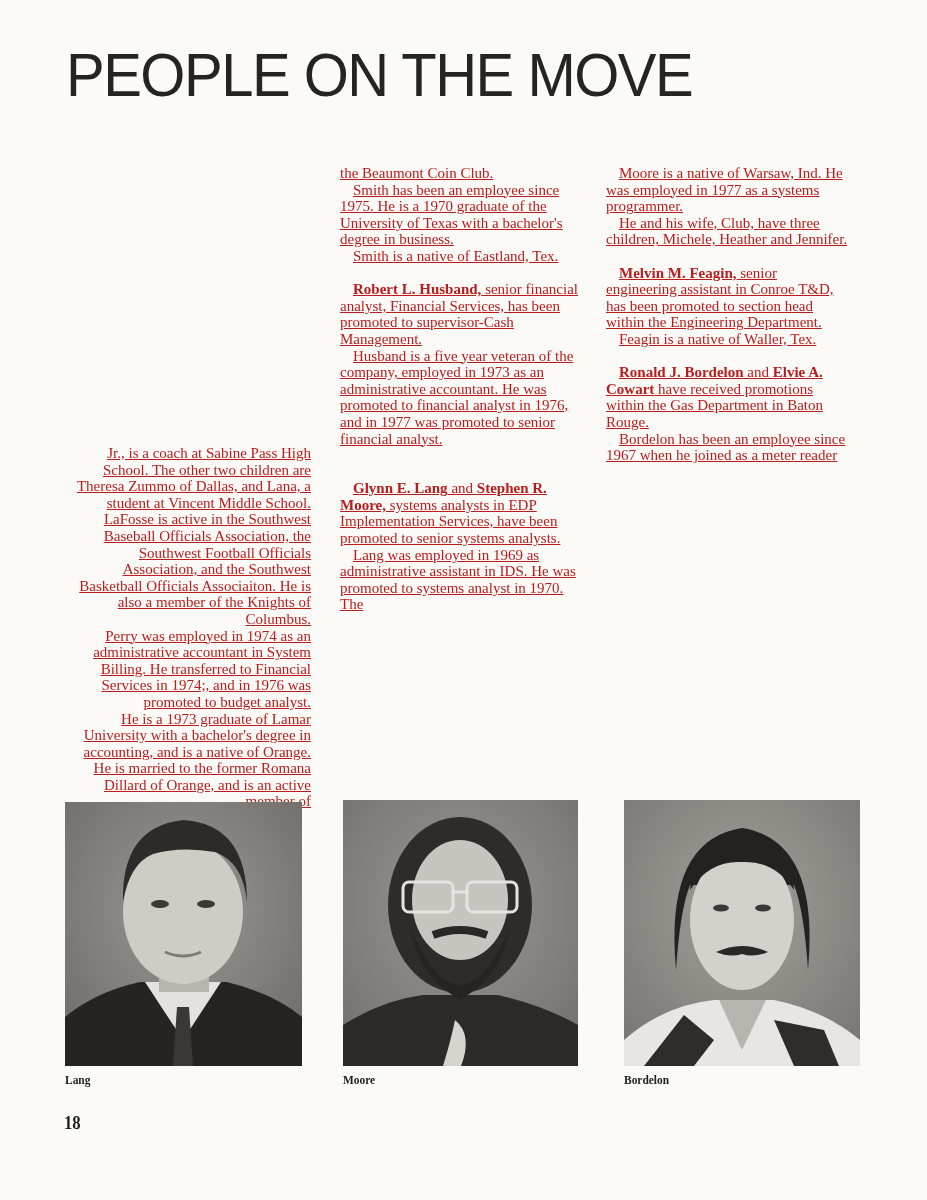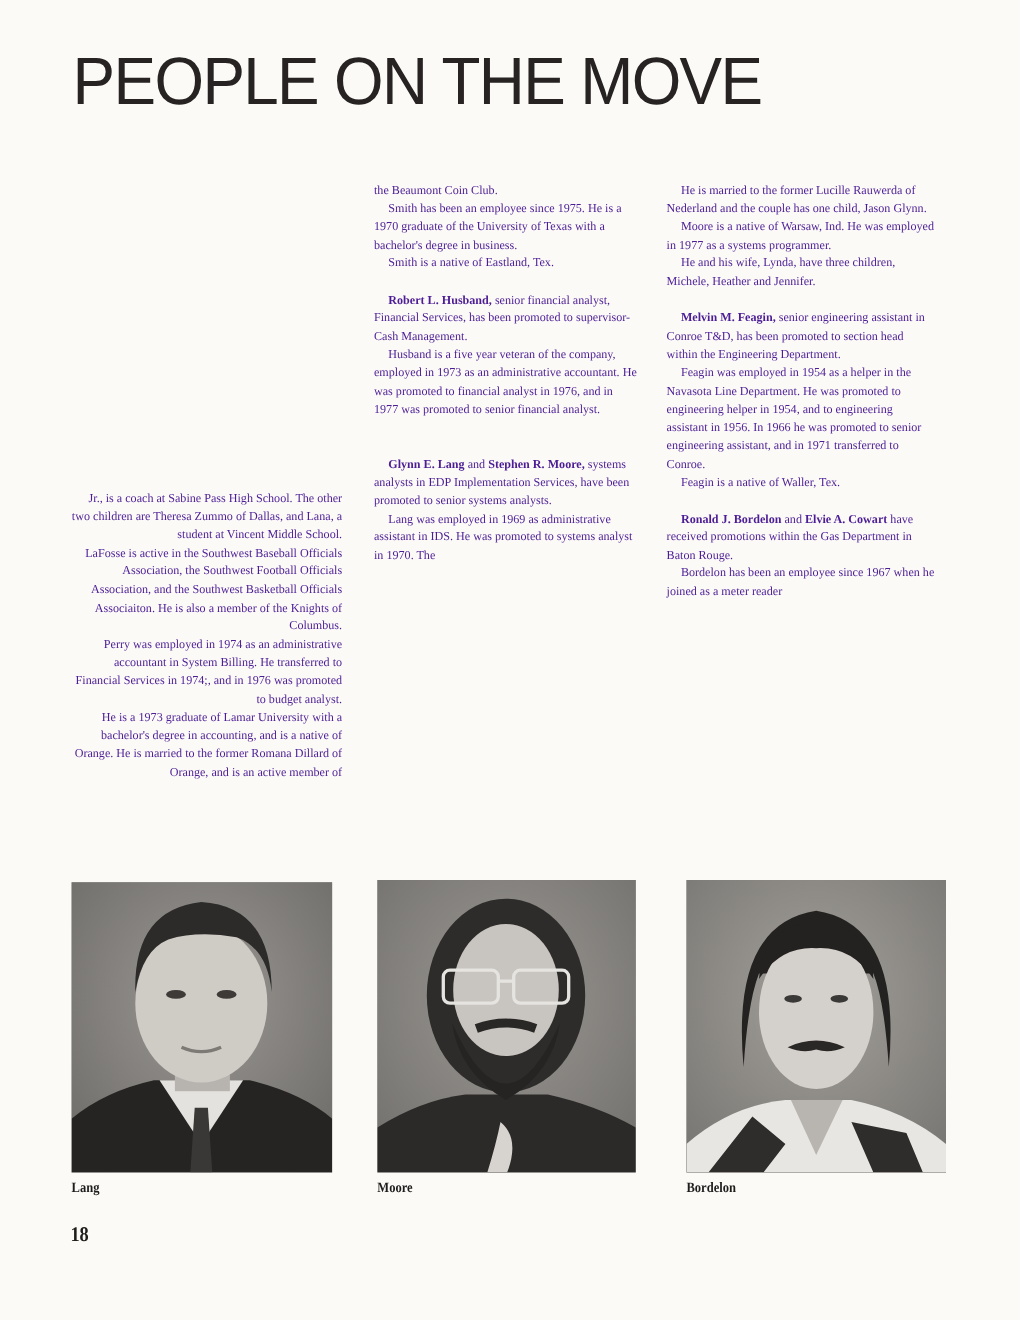--- a/index.html
+++ b/index.html
@@ -16,23 +16,24 @@
     font-weight: normal;
     font-size: 58px; line-height: 70px;
     letter-spacing: -1.5px;
     color: #262322;
     transform: scaleY(1.05);
     transform-origin: top left;
   }
   .col {
     position: absolute;
     font-family: "Liberation Serif", serif;
-    font-size: 11px;
+    font-size: 15px;
     line-height: 16.6px;
-    color: #4c1d95;
+    color: #b91c1c;
+    text-decoration: underline;
   }
   .col p { margin: 0; text-indent: 13px; }
   .col p.first { text-indent: 0; }
   .col p.lead { text-indent: 13px; }
   .col .gap { height: 16.6px; }
   .col b { font-weight: bold; }
   #col1 { left: 63px; top: 445px; width: 248px; text-align: right; }
   #col2 { left: 340px; top: 165px; width: 240px; }
   #col3 { left: 606px; top: 165px; width: 244px; }
 
@@ -87,26 +88,24 @@
   <div class="gap"></div>
   <p class="lead"><b>Robert L. Husband,</b><span> senior financial analyst, Financial Services, has been promoted to supervisor-Cash Management.</span></p>
   <p>Husband is a five year veteran of the company, employed in 1973 as an administrative accountant. He was promoted to financial analyst in 1976, and in 1977 was promoted to senior financial analyst.</p>
   <div class="gap"></div>
     <div class="gap"></div>
   <p class="lead"><b>Glynn E. Lang</b><span> and </span><b>Stephen R. Moore,</b><span> systems analysts in EDP Implementation Services, have been promoted to senior systems analysts.</span></p>
   <p>Lang was employed in 1969 as administrative assistant in IDS. He was promoted to systems analyst in 1970. The</p>
 </div>
 
 <div class="col" id="col3">
-  <p>He is married to the former Lucille Rauwerda of Nederland and the couple has one child, Jason Glynn.</p>
   <p>Moore is a native of Warsaw, Ind. He was employed in 1977 as a systems programmer.</p>
-  <p>He and his wife, Lynda, have three children, Michele, Heather and Jennifer.</p>
+  <p>He and his wife, Club, have three children, Michele, Heather and Jennifer.</p>
   <div class="gap"></div>
   <p class="lead"><b>Melvin M. Feagin,</b><span> senior engineering assistant in Conroe T&amp;D, has been promoted to section head within the Engineering Department.</span></p>
-  <p>Feagin was employed in 1954 as a helper in the Navasota Line Department. He was promoted to engineering helper in 1954, and to engineering assistant in 1956. In 1966 he was promoted to senior engineering assistant, and in 1971 transferred to Conroe.</p>
   <p>Feagin is a native of Waller, Tex.</p>
   <div class="gap"></div>
   <p class="lead"><b>Ronald J. Bordelon</b><span> and </span><b>Elvie A. Cowart</b><span> have received promotions within the Gas Department in Baton Rouge.</span></p>
   <p>Bordelon has been an employee since 1967 when he joined as a meter reader</p>
 </div>
 
 <div class="photo" id="photo-lang" title="Portrait of Glynn E. Lang">
   <svg viewBox="0 0 237 264" preserveAspectRatio="none">
     <defs>
       <radialGradient id="bg1" cx="50%" cy="40%" r="70%">

